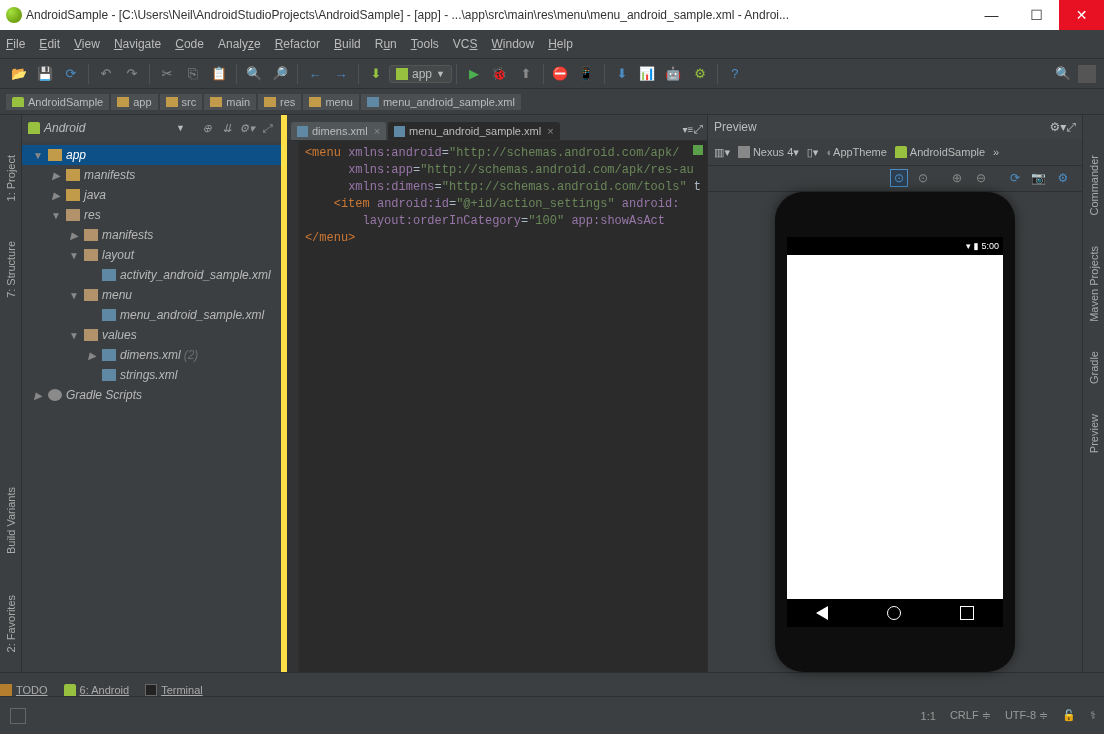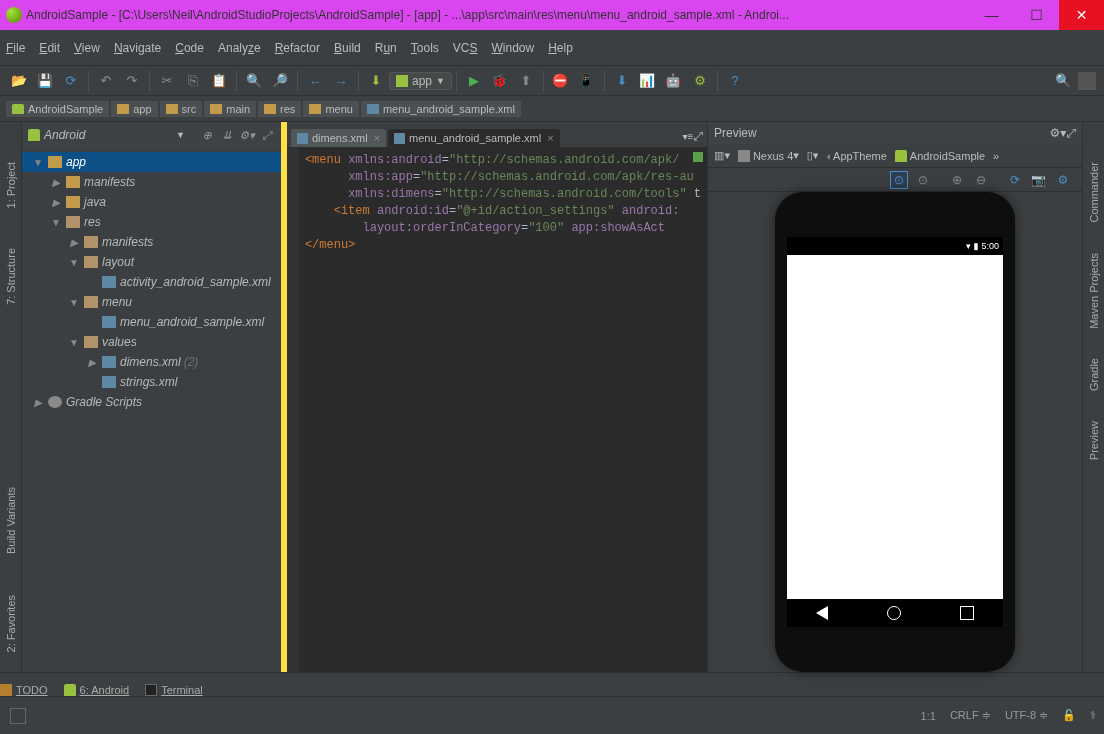--- a/index.html
+++ b/index.html
@@ -8,39 +8,39 @@
   font-family: "Segoe UI", Tahoma, sans-serif;
   font-size: 12px;
   background: #3c3f41;
   color: #bbbbbb;
   overflow: hidden;
   display: flex;
   flex-direction: column;
 }
 .title-bar {
   height: 30px;
-  background: #d946ef;
+  background: #ffffff;
   display: flex;
   align-items: center;
   padding-left: 6px;
   color: #333;
   user-select: none;
 }
 .title-bar .app-icon {
   width: 16px; height: 16px; margin-right: 4px;
   background: radial-gradient(circle at 30% 30%, #a4e23d, #598700);
   border-radius: 50%;
 }
 .title-bar .title { flex: 1; font-size: 12px; white-space: nowrap; overflow: hidden; text-overflow: ellipsis; }
 .win-btns { display: flex; }
 .win-btn { width: 45px; height: 30px; display: flex; align-items: center; justify-content: center; font-size: 14px; color: #333; }
 .win-btn.close { background: #e81123; color: #fff; }
 
 .menu-bar {
-  height: 36px;
+  height: 29px;
   background: #3c3f41;
   display: flex;
   align-items: center;
   padding: 14px 6px;
   border-bottom: 1px solid #2d2f31;
 }
 .menu-bar span { margin-right: 14px; color: #bbbbbb; }
 .menu-bar span u { text-decoration: underline; }
 
 .toolbar {

